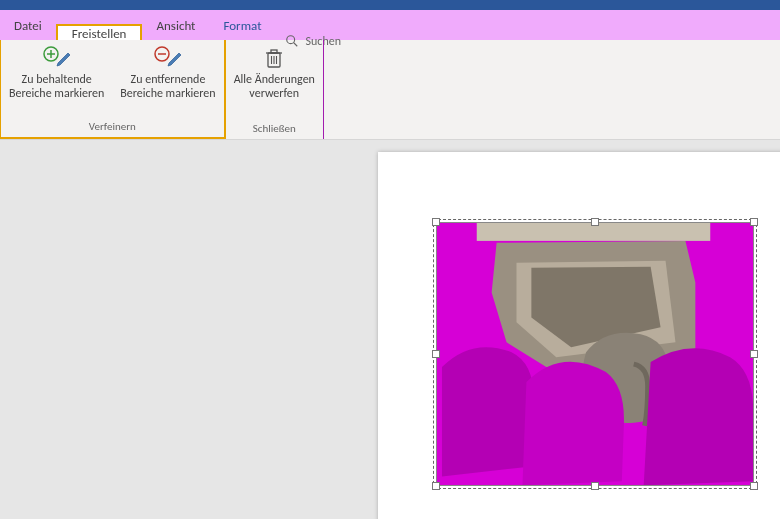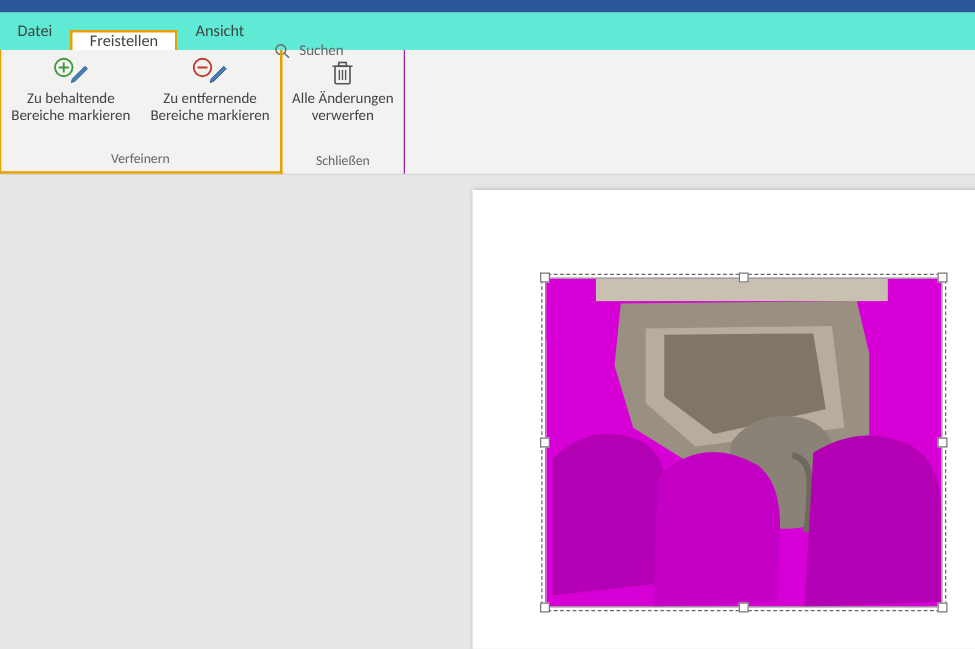--- a/index.html
+++ b/index.html
@@ -12,21 +12,21 @@
     overflow: hidden;
     color: #444;
   }
   .titlebar {
     height: 10px;
     background: #2b579a;
   }
   .tabs {
     display: flex;
     align-items: stretch;
-    background: #5eead4;
+    background: #f0abfc;
     height: 30px;
     border-bottom: 0;
   }
   .tab {
     padding: 0 14px;
     display: flex;
     align-items: center;
     font-size: 13px;
     color: #444;
     cursor: default;
@@ -136,20 +136,21 @@
 </style>
 </head>
 <body>
 
 <div class="titlebar"></div>
 
 <div class="tabs">
   <div class="tab">Datei</div>
   <div class="tab active">Freistellen</div>
   <div class="tab">Ansicht</div>
+  <div class="tab" style="color:#2b579a">Format</div>
   <div class="search-wrap">
     <svg class="search-icon-svg" viewBox="0 0 16 16">
         <circle cx="6.5" cy="6.5" r="4.5" fill="none" stroke="#666" stroke-width="1.3"></circle>
         <line x1="10" y1="10" x2="14" y2="14" stroke="#666" stroke-width="1.3"></line>
       </svg>
     <span>Suchen</span>
   </div>
 </div>
 
 <div class="ribbon">

